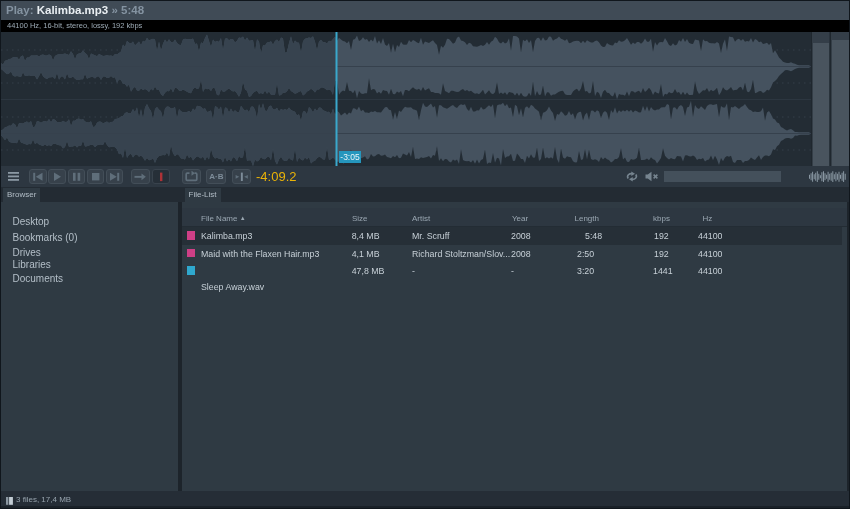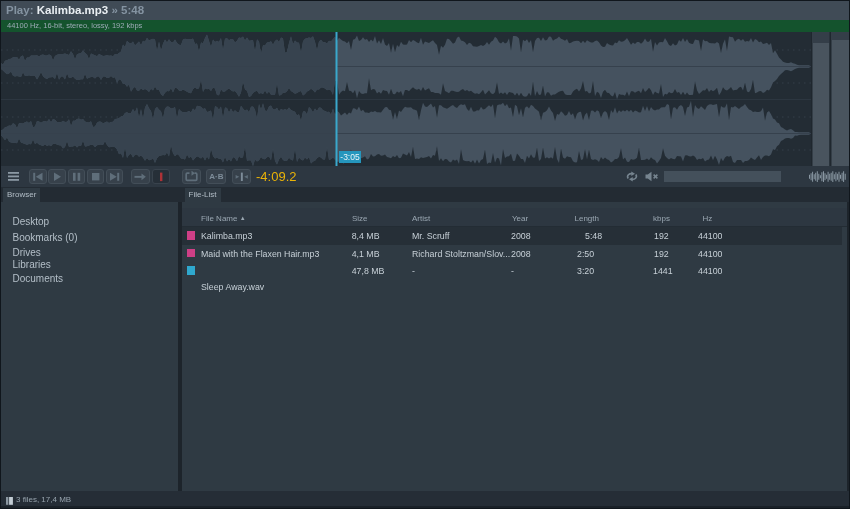--- a/index.html
+++ b/index.html
@@ -1,19 +1,19 @@
 <!DOCTYPE html>
 <html><head><meta charset="utf-8">
 <style>
 *{margin:0;padding:0;box-sizing:border-box;}
 body{width:850px;height:509px;font-family:"Liberation Sans",sans-serif;background:#10161c;overflow:hidden;position:relative;}
 .abs{position:absolute;}
 .titlebar{left:1px;top:1px;width:848px;height:19px;background:#404b56;color:#8493a1;font-size:11.5px;font-weight:bold;line-height:19px;padding-left:5px;}
 .titlebar .fn{color:#e9eef2;}
-.infobar{left:1px;top:20px;width:848px;height:12px;background:#14532d;color:#9dabb6;font-size:7.5px;line-height:12.5px;padding-left:6px;}
+.infobar{left:1px;top:20px;width:848px;height:12px;background:#000000;color:#9dabb6;font-size:7.5px;line-height:12.5px;padding-left:6px;}
 .wavewrap{left:1px;top:32px;width:848px;height:134px;background:#232c34;}
 .toolbar{left:1px;top:166px;width:848px;height:21px;background:#2d3741;}
 .btn{position:absolute;top:2.5px;height:15.5px;background:#37414b;border:1px solid #434e58;border-radius:3px;}
 .btn.dark{background:#262f38;border-color:#39434d;}
 .tabstrip{left:1px;top:187px;width:848px;height:15px;background:#232b33;}
 .tab{position:absolute;top:1px;height:14px;background:#2f3a43;color:#b4bfc8;font-size:8px;line-height:14px;padding:0 4px;}
 .panel{background:#2f3a43;}
 .bpanel{left:1px;top:202px;width:176.5px;height:289px;}
 .fpanel{left:182px;top:202px;width:665px;height:289px;}
 .bitem{position:absolute;left:11.5px;font-size:10px;color:#b4bfc8;}

